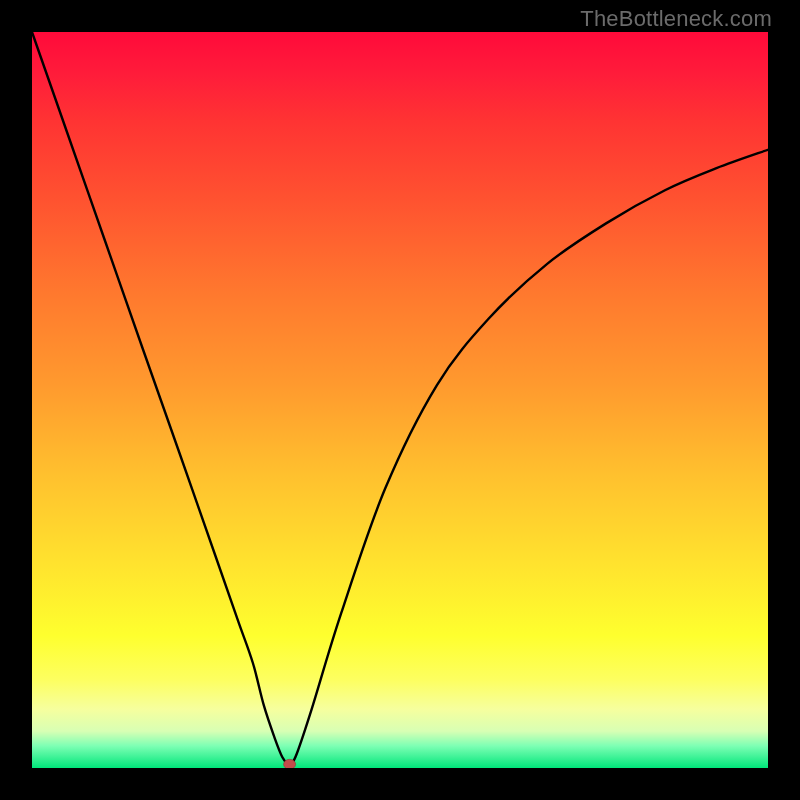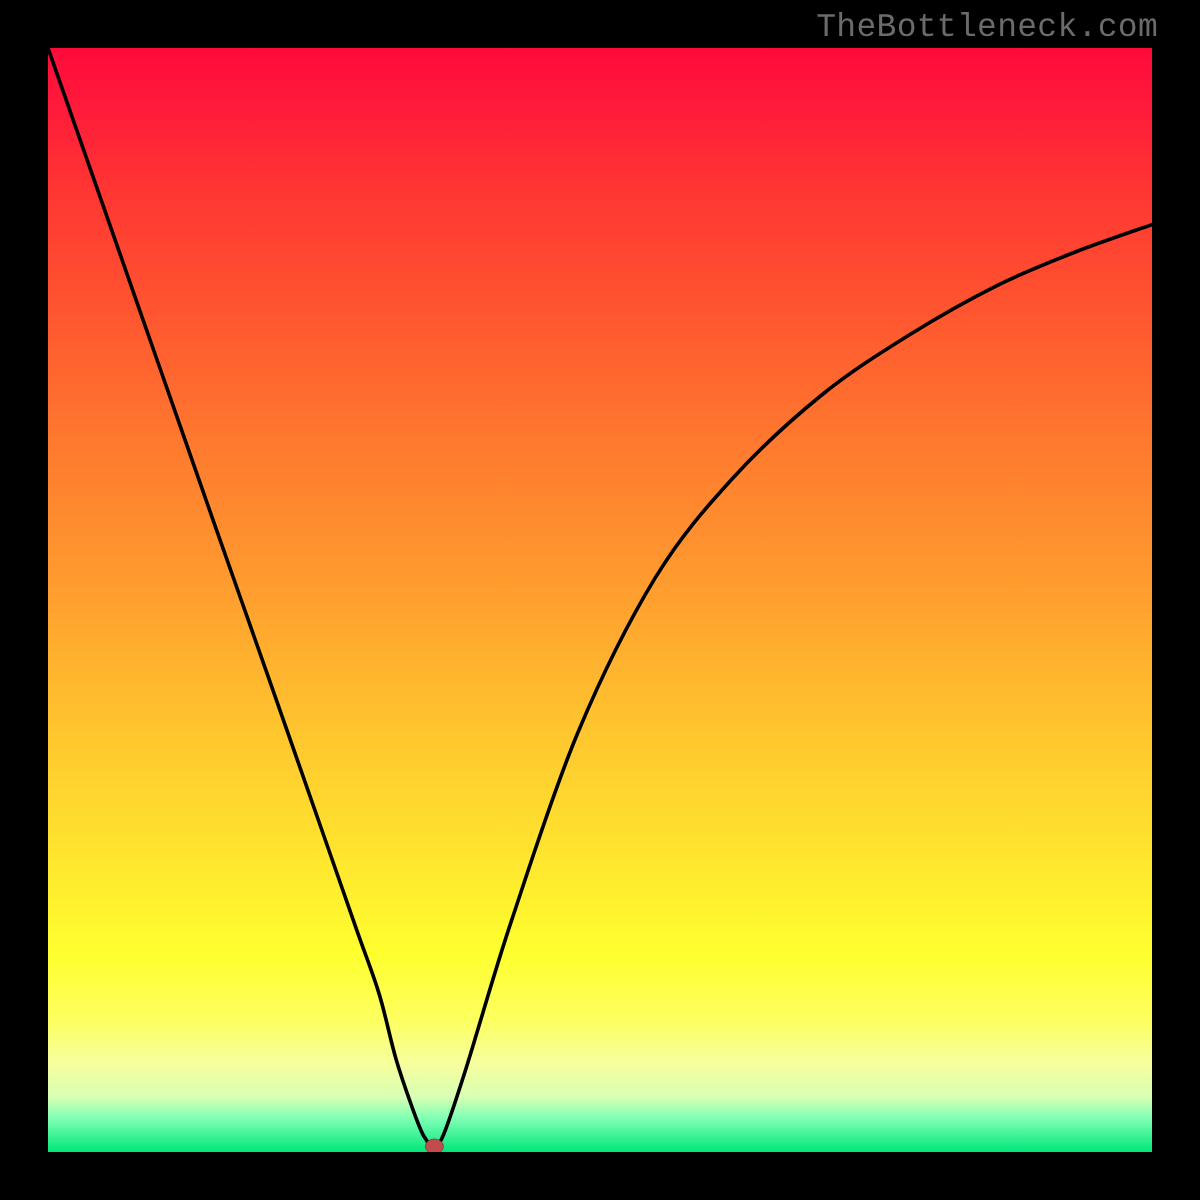--- a/index.html
+++ b/index.html
@@ -9,21 +9,20 @@
     height: 800px;
     background: #000;
     overflow: hidden;
     font-family: Arial, Helvetica, sans-serif;
   }
   .frame {
     position: relative;
     width: 800px;
     height: 800px;
     background: #000;
-    font-family: Liberation Mono, monospace;
   }
   .plot-area {
     position: absolute;
     left: 32px;
     top: 32px;
     width: 736px;
     height: 736px;
     
     background: linear-gradient(
       to bottom,

